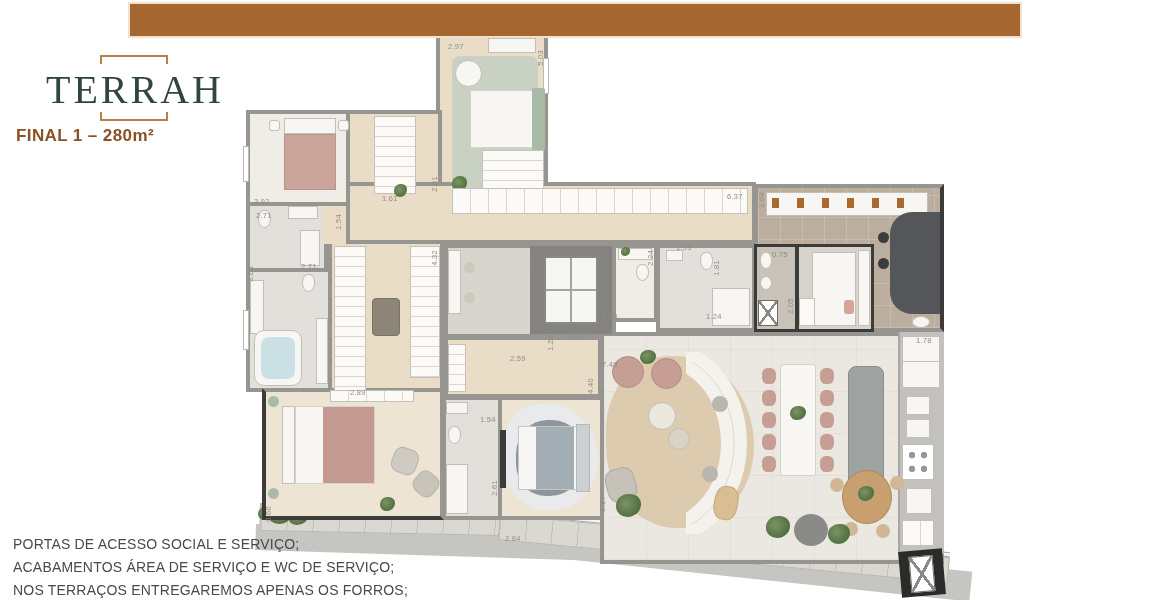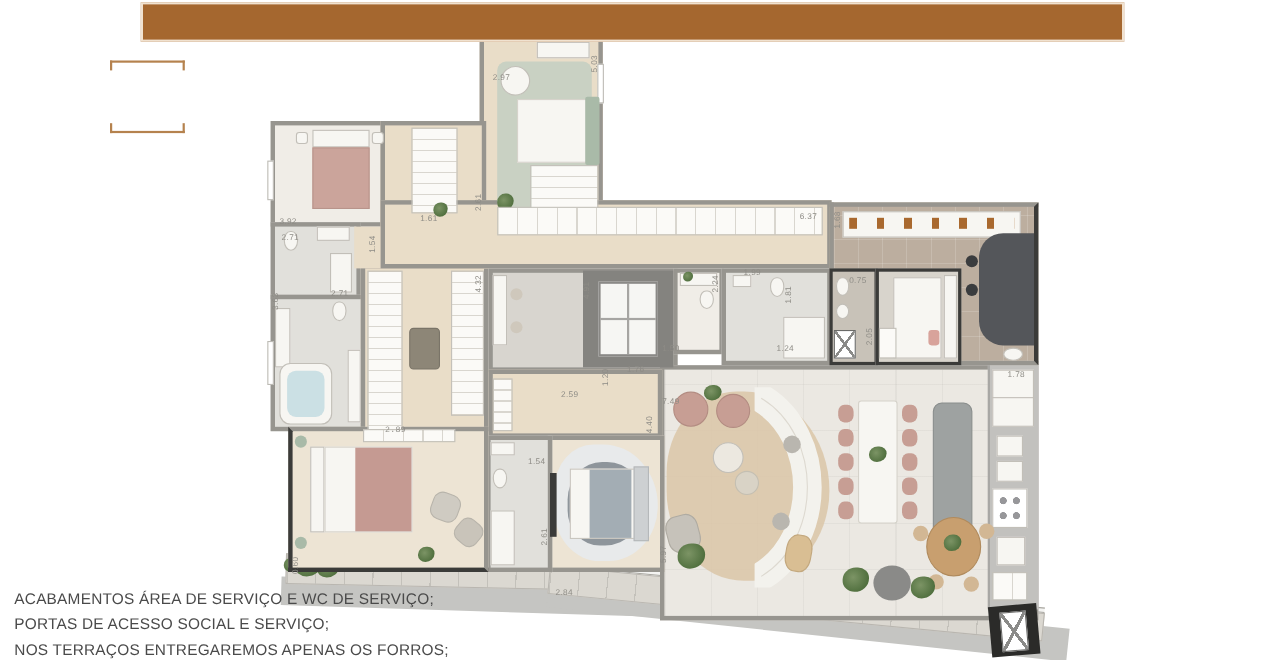--- a/index.html
+++ b/index.html
@@ -40,21 +40,23 @@
   .shadow{position:absolute;background:#C5C5C2;transform-origin:left top}
   .terrace{position:absolute;background:repeating-linear-gradient(90deg,rgba(110,110,105,.22) 0 1px,transparent 1px 26px),var(--terr);border:1px solid #B9B6B0;transform-origin:left top}
   .glass{position:absolute;background:#F4F4F2;border-top:1px solid #A8A6A0;border-bottom:1px solid #A8A6A0;transform-origin:left top}
 </style>
 </head>
 <body>
 
 <div class="page">
 
   <div class="bracket top"></div>
+  <div class="brand-name">TERRAH</div>
   <div class="bracket bottom"></div>
+  <div class="final-line">FINAL 1 – 280m²</div>
 
   <div class="plan">
 
     <div class="shadow" style="left:256px;top:524px;width:430px;height:26px;transform:rotate(1.8deg)"></div>
     <div class="shadow" style="left:500px;top:522px;width:475px;height:30px;transform:rotate(6deg)"></div>
     <div class="terrace" style="left:260px;top:503px;width:242px;height:28px;transform:rotate(1.2deg)"></div>
     <div class="terrace" style="left:500px;top:514px;width:452px;height:26px;transform:rotate(5.5deg)"></div>
     <div class="glass" style="left:500px;top:509px;width:452px;height:5px;transform:rotate(5.5deg)"></div>
     <div class="plant" style="left:268px;top:504px;width:24px;height:20px"></div>
     <div class="plant" style="left:288px;top:508px;width:20px;height:17px"></div>
@@ -215,30 +217,30 @@
     <div class="abs round" style="left:830px;top:478px;width:14px;height:14px;background:#D2B794"></div>
     <div class="abs round" style="left:890px;top:476px;width:14px;height:14px;background:#D2B794"></div>
     <div class="abs round" style="left:844px;top:522px;width:14px;height:14px;background:#D2B794"></div>
     <div class="abs round" style="left:876px;top:524px;width:14px;height:14px;background:#D2B794"></div>
 
     <div class="abs round" style="left:794px;top:514px;width:34px;height:32px;background:#8A8A88"></div>
     <div class="plant" style="left:766px;top:516px;width:24px;height:22px"></div>
     <div class="plant" style="left:828px;top:524px;width:22px;height:20px"></div>
 
     <div id="dims">
-        <span class="dim" style="left: 448px; top: 42px; margin-top: 24px;">2.97</span>
+        <span class="dim" style="left: 448px; top: 42px;">2.97</span>
         <span class="dim vert" style="left: 536px; top: 50px;">5.03</span>
         <span class="dim vert" style="left: 430px; top: 176px;">2.61</span>
         <span class="dim" style="left: 382px; top: 194px;">1.61</span>
         <span class="dim" style="left: 254px; top: 197px;">3.92</span>
         <span class="dim" style="left: 256px; top: 211px;">2.71</span>
         <span class="dim vert" style="left: 334px; top: 214px;">1.54</span>
         <span class="dim vert" style="left: 246px; top: 266px;">3.63</span>
         <span class="dim" style="left: 301px; top: 262px;">2.71</span>
-        <span class="dim" style="left: 350px; top: 388px; font-family: Liberation Mono, monospace;">2.89</span>
+        <span class="dim" style="left: 350px; top: 388px;">2.89</span>
         <span class="dim vert" style="left: 430px; top: 250px;">4.32</span>
         <span class="dim" style="left: 510px; top: 354px;">2.59</span>
         <span class="dim" style="left: 727px; top: 192px;">6.37</span>
         <span class="dim vert" style="left: 757px; top: 192px;">1.68</span>
         <span class="dim" style="left: 676px; top: 243px;">1.99</span>
         <span class="dim vert" style="left: 646px; top: 250px;">2.24</span>
         <span class="dim" style="left: 602px; top: 312px;">1.50</span>
         <span class="dim vert" style="left: 712px; top: 260px;">1.81</span>
         <span class="dim" style="left: 706px; top: 312px;">1.24</span>
         <span class="dim" style="left: 772px; top: 250px;">0.75</span>
@@ -253,18 +255,18 @@
         <span class="dim" style="left: 480px; top: 415px;">1.54</span>
         <span class="dim vert" style="left: 490px; top: 480px;">2.61</span>
         <span class="dim" style="left: 505px; top: 534px;">2.84</span>
         <span class="dim vert" style="left: 264px; top: 506px;">0.60</span>
       </div>
   </div>
 
   <div class="topbar"></div>
 
   <div class="notes">
+    <div class="note-item">PORTAS DE ACESSO SOCIAL E SERVIÇO;</div>
     <div class="note-item">ACABAMENTOS ÁREA DE SERVIÇO E WC DE SERVIÇO;</div>
-    <div class="note-item">PORTAS DE ACESSO SOCIAL E SERVIÇO;</div>
     <div class="note-item">NOS TERRAÇOS ENTREGAREMOS APENAS OS FORROS;</div>
   </div>
 
 </div>
 
 </body></html>

